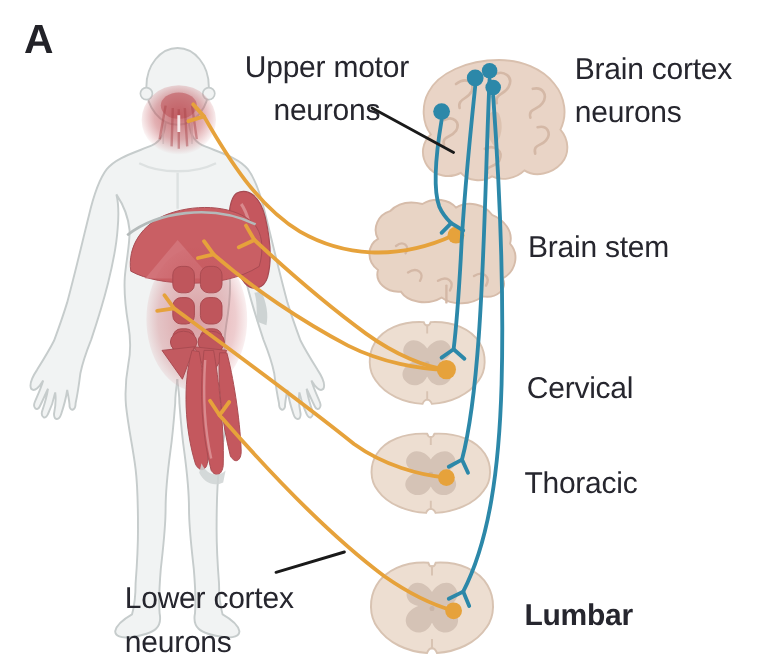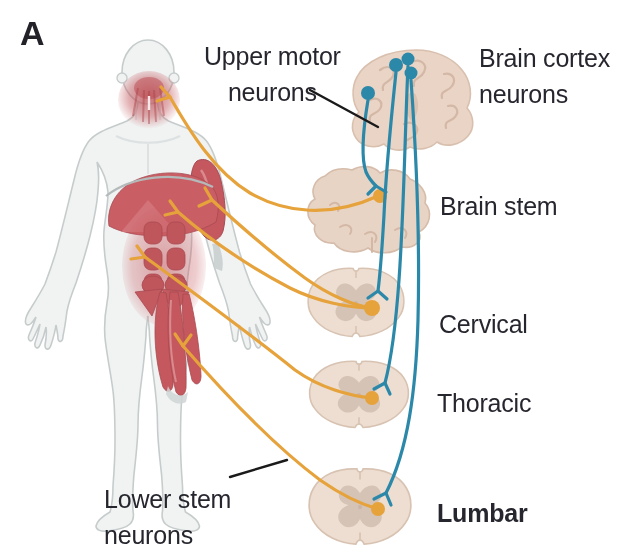--- a/index.html
+++ b/index.html
@@ -207,17 +207,17 @@
 
 <div class="label" style="left:437px;top:385px;">
   <span>Thoracic</span>
 </div>
 
 <div class="label" style="left:437px;top:495px;font-weight:bold;">
   <span>Lumbar</span>
 </div>
 
 <div class="label" style="left:104px;top:481px;">
-  <span>Lower stem</span>
+  <span>Lower cortex</span>
   <span>neurons</span>
 </div>
 
 </div>
 
 </body></html>

